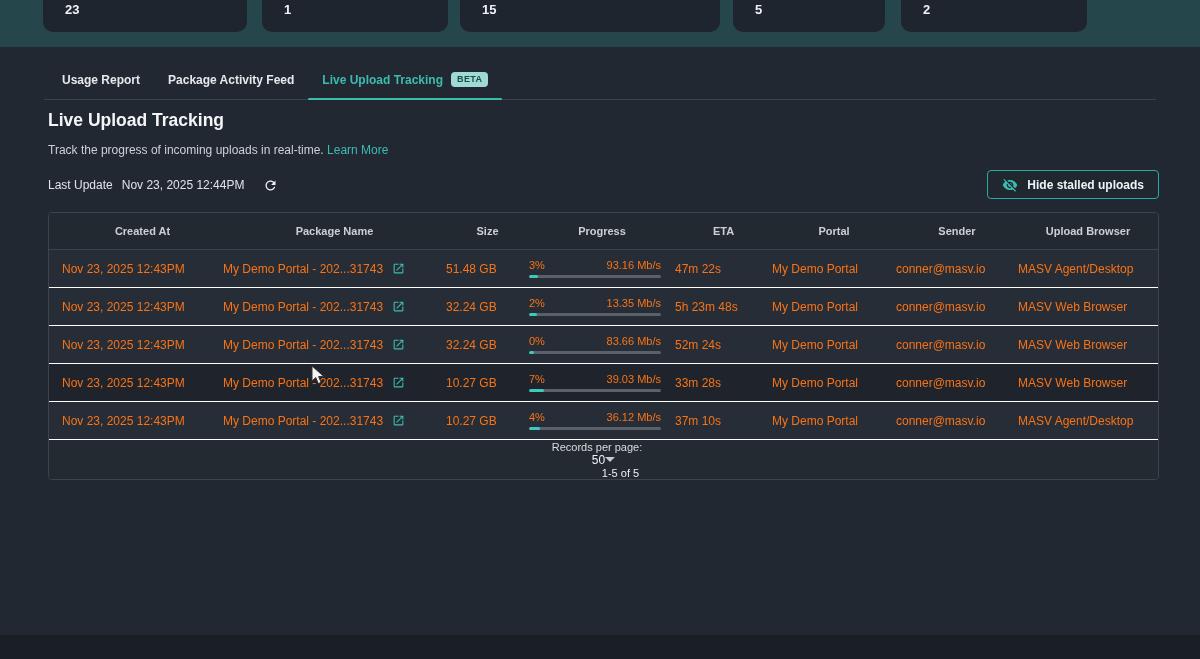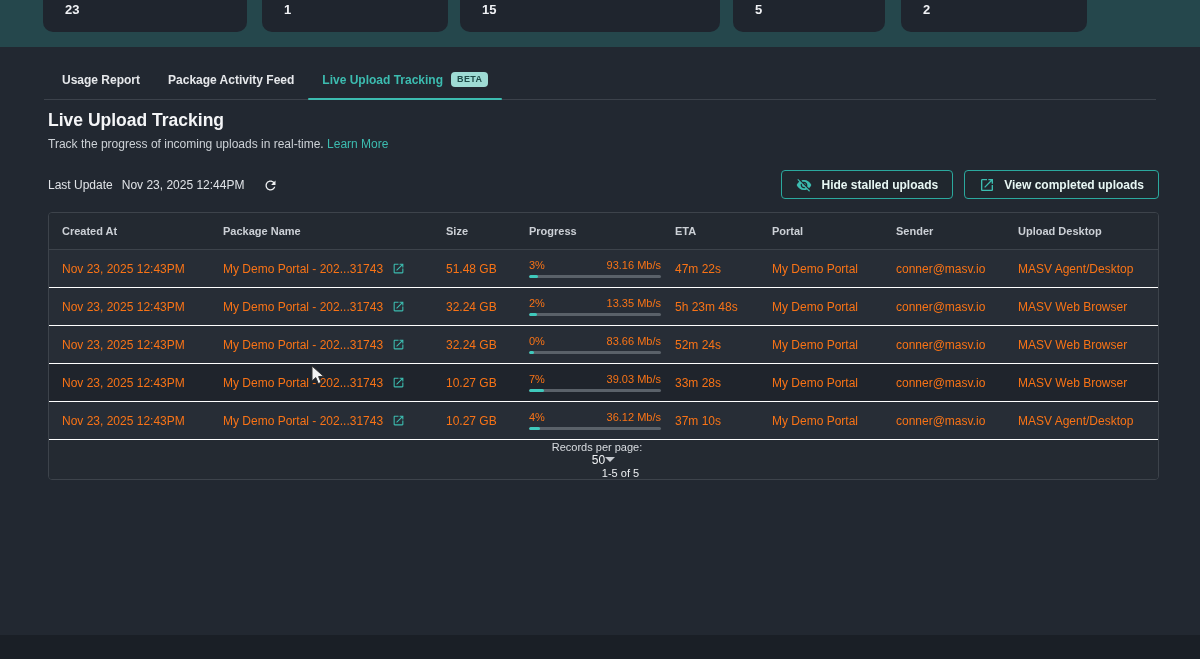--- a/index.html
+++ b/index.html
@@ -36,21 +36,21 @@
   .tab.active { color:var(--accent); }
   .tab.active::after { content:''; position:absolute; left:0; right:0; bottom:0; height:2px; background:var(--accent); border-radius:1px; z-index:1; }
   .badge {
     background:#9edbd4; color:#1d4a47; font-size:9px; font-weight:bold;
     padding:2px 6px 2.5px; border-radius:4px; letter-spacing:.4px;
   }
 
   
   .page-head { position:absolute; left:48px; top:110px; }
   .page-title { font-size:17.5px; font-weight:bold; color:#f4f5f7; }
-  .page-sub { margin-top:6px; font-size:12px; color:#ccd1d6; }
+  .page-sub { margin-top:12px; font-size:12px; color:#ccd1d6; }
   .learn-more { color:var(--accent); cursor:pointer; text-decoration:none; }
 
   
   .update-row { position:absolute; left:48px; top:176px; display:flex; align-items:center; gap:9px; font-size:12px; color:#e0e3e7; }
   .update-row .val { margin-left:0;text-align:center; }
   .refresh-btn { margin-left:8px; width:18px; height:18px; cursor:pointer; display:flex; align-items:center; justify-content:center; background:none; border:none; }
   .refresh-btn svg { width:15px; height:15px; fill:#eef0f2; }
 
   .actions { position:absolute; right:41px; top:170px; display:flex; gap:11px; }
   .btn {
@@ -64,21 +64,21 @@
   
   .table {
     position:absolute; left:48px; top:212px; width:1111px;
     border:1px solid #3d434b; border-radius:4px; overflow:hidden; background:#272d36;
   }
   .grid-cols {
     display:grid;
     grid-template-columns:161px 223px 83px 146px 97px 124px 122px 1fr;
     padding-left:13px; align-items:center;
   }
-  .thead { height:37px; background:#232931; border-bottom:1px solid #3d434b; }
+  .thead { height:37px; background:#232931; border-bottom:1px solid #3d434b;text-align:center; }
   .th { font-size:11px; font-weight:700; color:#ccd0d6; }
   .trow { height:38px; background:#272d36; border-bottom:1px solid #ffffff; font-size:12px; color:#f97316; cursor:pointer; }
   .trow.hover { background:#1f242c; }
   .c-pkg { display:flex; align-items:center; gap:9px; padding-right:10px; }
   .ext-link { width:13px; height:13px; flex:0 0 auto; cursor:pointer; }
   .ext-link svg { width:13px; height:13px; fill:var(--accent); display:block; }
 
   .c-progress { padding-right:14px; }
   .prog-top { display:flex; justify-content:space-between; align-items:baseline; font-size:11px; margin-bottom:4px; }
   .prog-track { height:3px; background:#5a6169; border-radius:2px; position:relative; overflow:hidden; }
@@ -145,40 +145,32 @@
 
 <div class="actions">
   <button class="btn">
     <span style="display:flex">
       <svg viewBox="0 0 24 24">
           <path d="M12 7c2.76 0 5 2.24 5 5 0 .65-.13 1.26-.36 1.83l2.92 2.92c1.51-1.26 2.7-2.89 3.43-4.75-1.73-4.39-6-7.5-11-7.5-1.4 0-2.74.25-3.98.7l2.16 2.16C10.74 7.13 11.35 7 12 7zM2 4.27l2.28 2.28.46.46C3.08 8.3 1.78 10.02 1 12c1.73 4.39 6 7.5 11 7.5 1.55 0 3.03-.3 4.38-.84l.42.42L19.73 22 21 20.73 3.27 3 2 4.27zM7.53 9.8l1.55 1.55c-.05.21-.08.43-.08.65 0 1.66 1.34 3 3 3 .22 0 .44-.03.65-.08l1.55 1.55c-.67.33-1.41.53-2.2.53-2.76 0-5-2.24-5-5 0-.79.2-1.53.53-2.2zm4.31-.78l3.15 3.15.02-.16c0-1.66-1.34-3-3-3l-.17.01z"></path>
         </svg>
     </span>
     <span>Hide stalled uploads</span>
   </button>
-  <button class="btn">
-    <span style="display:flex">
-      <svg viewBox="0 0 24 24">
-          <path d="M19 19H5V5h7V3H5c-1.11 0-2 .9-2 2v14c0 1.1.89 2 2 2h14c1.1 0 2-.9 2-2v-7h-2v7zM14 3v2h3.59l-9.83 9.83 1.41 1.41L19 6.41V10h2V3h-7z"></path>
-        </svg>
-    </span>
-    <span>View completed uploads</span>
-  </button>
 </div>
 
 <div class="table">
   <div class="thead grid-cols">
     <div class="th">Created At</div>
     <div class="th">Package Name</div>
     <div class="th">Size</div>
     <div class="th">Progress</div>
     <div class="th">ETA</div>
     <div class="th">Portal</div>
     <div class="th">Sender</div>
-    <div class="th">Upload Desktop</div>
+    <div class="th">Upload Browser</div>
   </div>
 
   <div id="table-body">
   <div class="trow grid-cols">
     <div class="c-created">Nov 23, 2025 12:43PM</div>
     <div class="c-pkg">
       <span class="c-pkg-text">My Demo Portal - 202...31743</span>
       <span class="ext-link">
         <svg viewBox="0 0 24 24">
               <path d="M19 19H5V5h7V3H5c-1.11 0-2 .9-2 2v14c0 1.1.89 2 2 2h14c1.1 0 2-.9 2-2v-7h-2v7zM14 3v2h3.59l-9.83 9.83 1.41 1.41L19 6.41V10h2V3h-7z"></path>

